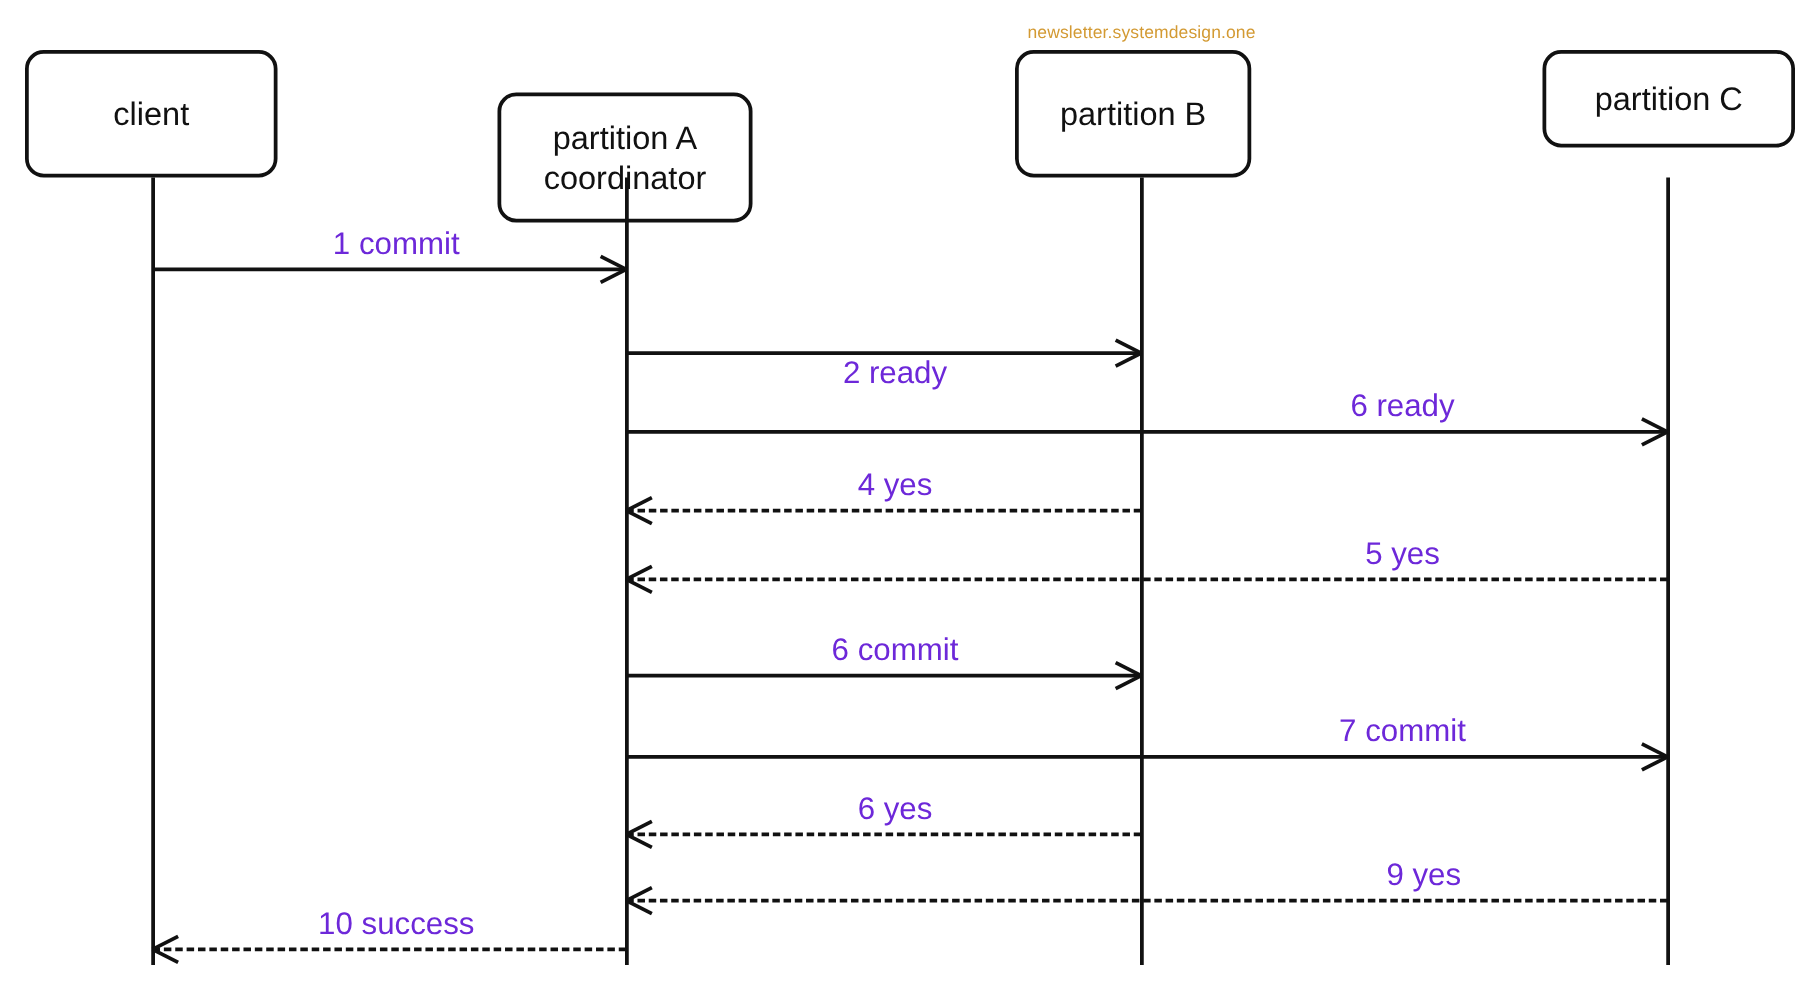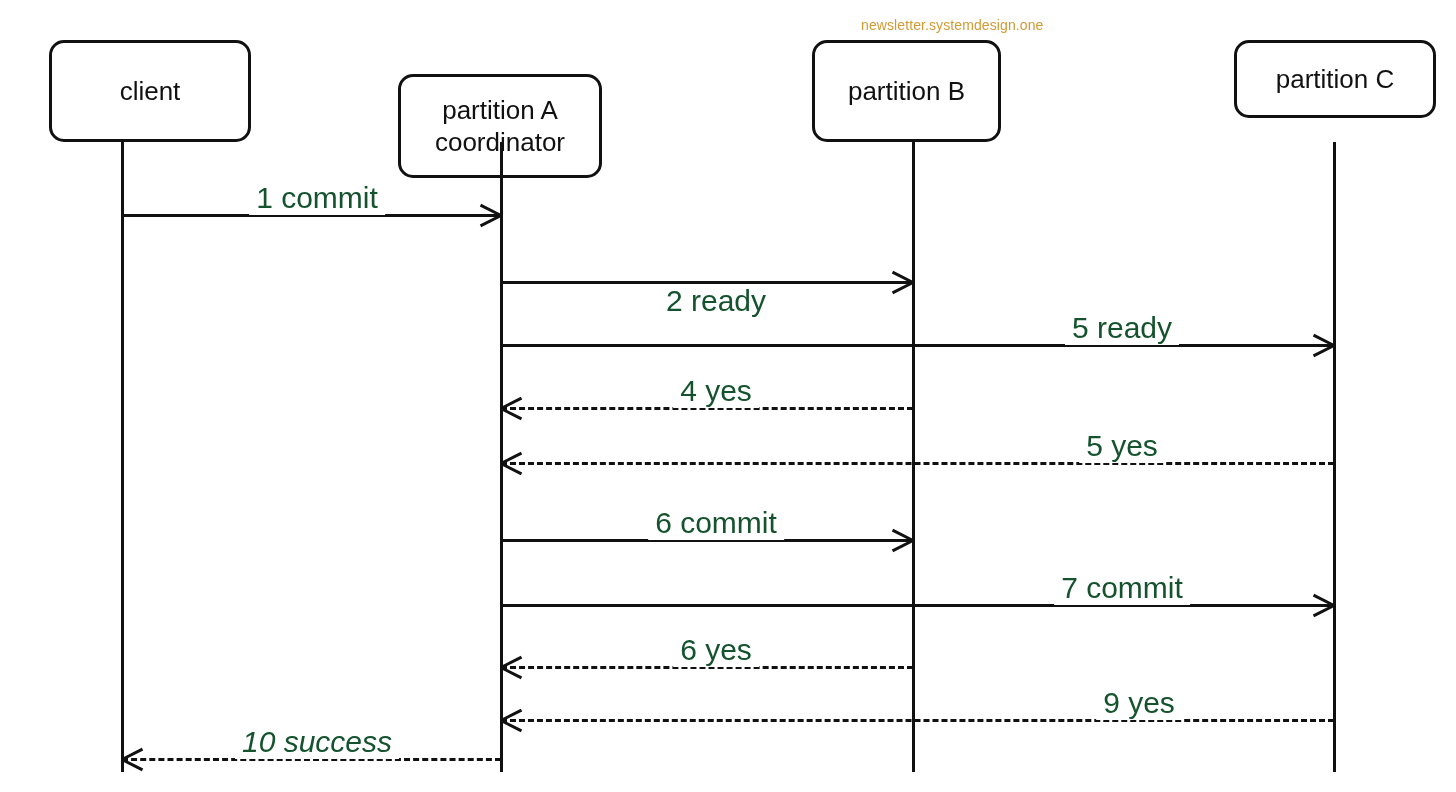--- a/index.html
+++ b/index.html
@@ -22,21 +22,20 @@
   
   .wm-top {
     position: absolute;
     left: 822px;
     top: 17px;
     font-size: 14px;
     letter-spacing: .1px;
     color: #d39a33;
     white-space: nowrap;
     user-select: none;
-    margin-left: 39px;
   }
   .wm-bottom {
     position: absolute;
     left: 1148px;
     top: 740px;
     font-size: 21px;
     color: #c9c9c9;
     white-space: nowrap;
     user-select: none;
   }
@@ -77,22 +76,22 @@
     height: 0;
     border-top: 3px solid #111111;
     width: 100%;
   }
   .msg.dashed .line {
     border-top: 3px dashed #111111;
   }
   .msg .label {
     position: absolute;
     top: -33px;
-    font-size: 30px;
-    color: #14532d;
+    font-size: 25px;
+    color: #6d28d9;
     background: #ffffff;
     padding: 0 7px;
     white-space: nowrap;
     transform: translateX(-50%);
   }
   
   .head {
     position: absolute;
     width: 23px;
     height: 3px;
@@ -105,21 +104,21 @@
   .msg.left  .head.b { left: 0;  transform-origin: 0 50%;   transform: rotate(-27deg); }
 </style>
 </head>
 <body>
 
 <div id="stage">
 
   <div class="wm-top">newsletter.systemdesign.one</div>
 
   <div id="participants-layer">
-      <div class="participant" style="left: 20px; top: 40px; width: 202px; height: 102px; margin-left: 29px;"><span>client</span></div>
+      <div class="participant" style="left: 20px; top: 40px; width: 202px; height: 102px;"><span>client</span></div>
       <div class="participant" style="left: 398px; top: 38px; width: 204px; height: 104px; margin-top: 36px;"><span>partition A
 coordinator</span></div>
       <div class="participant" style="left: 812px; top: 40px; width: 189px; height: 102px;"><span>partition B</span></div>
       <div class="participant" style="left: 1234px; top: 40px; width: 202px; height: 78px;"><span>partition C</span></div>
     </div>
   <div id="lifelines-layer">
       <div class="lifeline" style="left: 121px; top: 142px; height: 630px;"></div>
       <div class="lifeline" style="left: 500px; top: 142px; height: 630px;"></div>
       <div class="lifeline" style="left: 912px; top: 142px; height: 630px;"></div>
       <div class="lifeline" style="left: 1333px; top: 142px; height: 630px;"></div>
@@ -134,21 +133,21 @@
       <div class="msg right" style="left: 501px; width: 412px; top: 281px;">
         <div class="line"></div>
         <div class="head a"></div>
         <div class="head b"></div>
         <div class="label" style="left: 215px; margin-top: 36px;">2 ready</div>
       </div>
       <div class="msg right" style="left: 501px; width: 833px; top: 344px;">
         <div class="line"></div>
         <div class="head a"></div>
         <div class="head b"></div>
-        <div class="label" style="left: 621px;">5 ready</div>
+        <div class="label" style="left: 621px;">6 ready</div>
       </div>
       <div class="msg dashed left" style="left: 501px; width: 412px; top: 407px;">
         <div class="line"></div>
         <div class="head a"></div>
         <div class="head b"></div>
         <div class="label" style="left: 215px;">4 yes</div>
       </div>
       <div class="msg dashed left" style="left: 501px; width: 833px; top: 462px;">
         <div class="line"></div>
         <div class="head a"></div>
@@ -176,17 +175,17 @@
       <div class="msg dashed left" style="left: 501px; width: 833px; top: 719px;">
         <div class="line"></div>
         <div class="head a"></div>
         <div class="head b"></div>
         <div class="label" style="left: 638px;">9 yes</div>
       </div>
       <div class="msg dashed left" style="left: 122px; width: 379px; top: 758px;">
         <div class="line"></div>
         <div class="head a"></div>
         <div class="head b"></div>
-        <div class="label" style="left: 195px; font-style: italic;">10 success</div>
+        <div class="label" style="left: 195px;">10 success</div>
       </div>
     </div>
 
 </div>
 
 </body></html>

